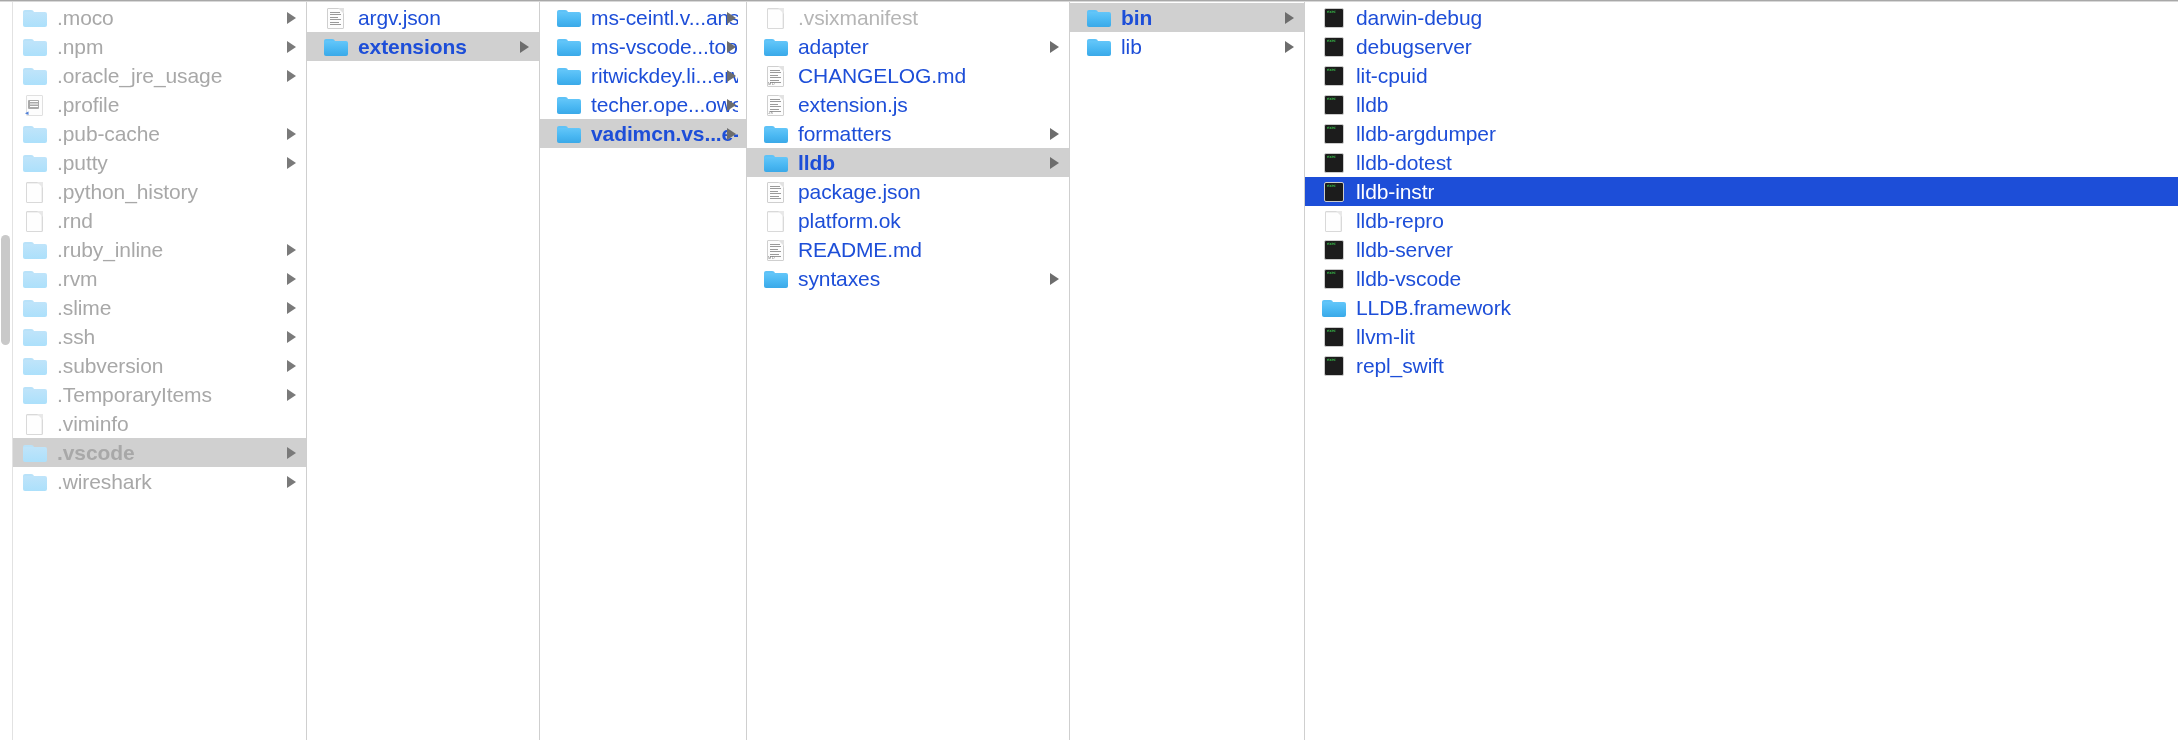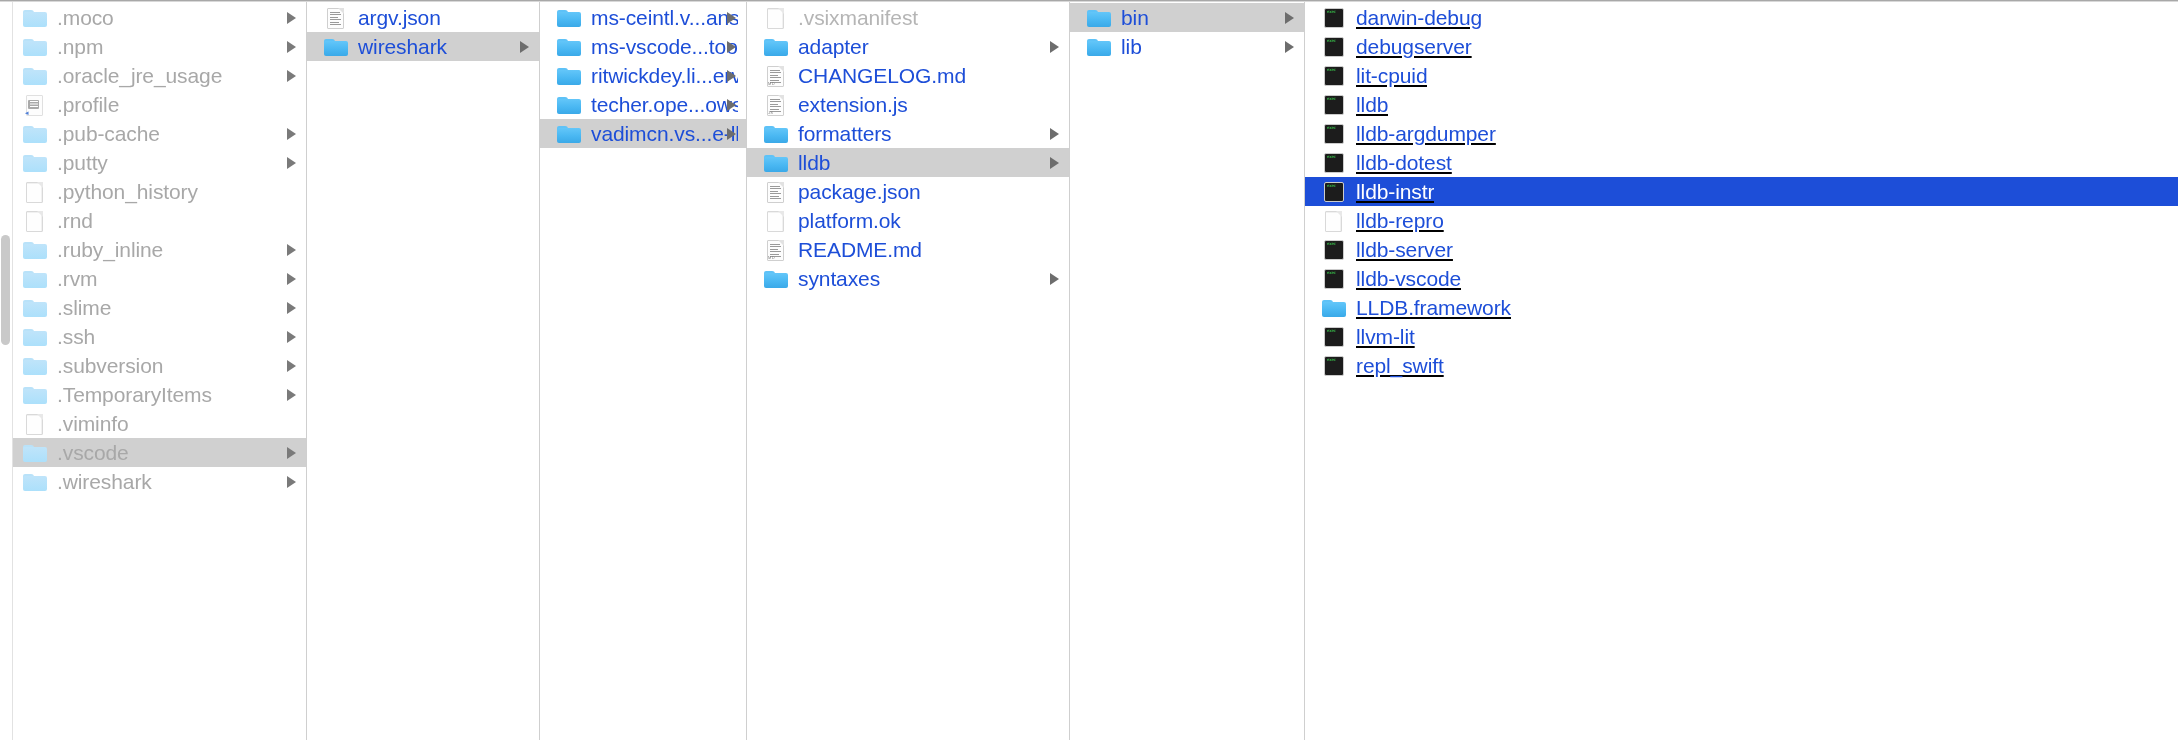--- a/index.html
+++ b/index.html
@@ -38,21 +38,21 @@
   .column {
     position: relative;
     height: 740px;
     background: #ffffff;
     border-right: 1px solid #cfcfcf;
     box-sizing: border-box;
     flex: 0 0 auto;
     overflow: hidden;
     padding-top: 3px;
   }
-  .column:last-child { border-right: none; text-decoration: underline; }
+  .column:last-child { border-right: none; }
 
   
   .gutter {
     position: absolute;
     left: 0; top: 0;
     width: 12px;
     height: 740px;
     background: #ffffff;
     border-right: 1px solid #e2e2e2;
     z-index: 5;
@@ -71,21 +71,21 @@
     align-items: center;
     height: 29px;
     padding-left: 16px;
     padding-right: 8px;
     box-sizing: border-box;
     white-space: nowrap;
     cursor: default;
   }
   .col1 .row { padding-left: 22px; }
 
-  .row.sel-gray { background: #d0d0d0; }
+  .row.sel-gray { background: #d0d0d0; font-weight: bold; }
   .row.sel-blue { background: #1d4ed8; }
 
   .label {
     font-size: 21px;
     line-height: 29px;
     color: #1d4ed8;
     letter-spacing: -0.1px;
     overflow: hidden;
     text-overflow: clip;
   }
@@ -380,21 +380,21 @@
             <i></i>
             <i></i>
           </span>
           <span class="fold"></span>
         </span>
         <span class="label">argv.json</span>
         <span class="spacer"></span>
       </div>
       <div class="row sel-gray">
         <span class="icon folder"></span>
-        <span class="label">wireshark</span>
+        <span class="label">extensions</span>
         <span class="spacer"></span>
         <span class="chevron"></span>
       </div>
     </div>
     <div class="column col3" style="width: 207px;">
       <div class="row">
         <span class="icon folder"></span>
         <span class="label">ms-ceintl.v...ans-1.51.2</span>
         <span class="spacer"></span>
         <span class="chevron"></span>

